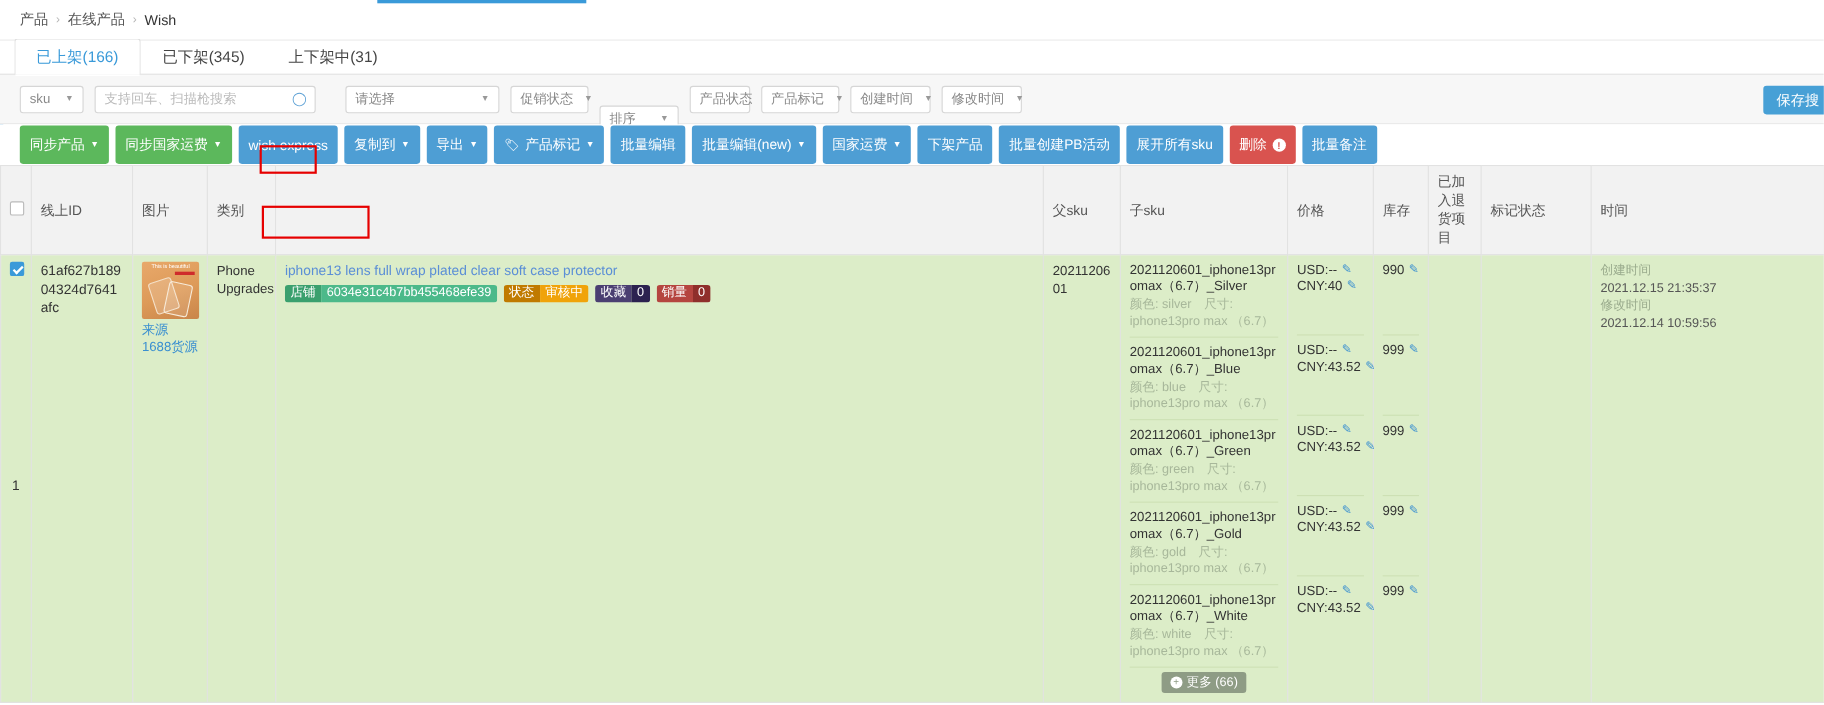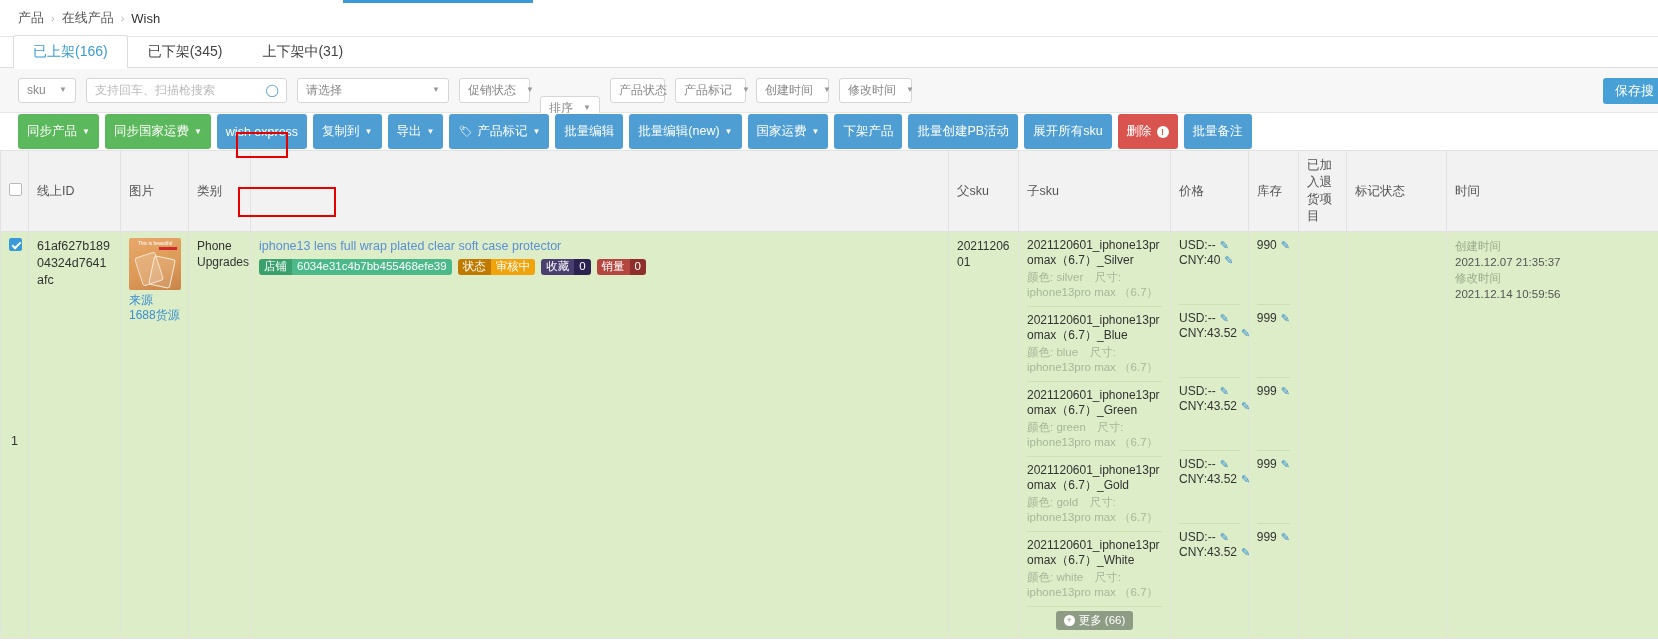--- a/index.html
+++ b/index.html
@@ -59,23 +59,23 @@
     height:25px; background:#fff; border:1px solid #d6d6d6; border-radius:3px;
     display:flex; align-items:center; padding:0 8px; font-size:12px; color:#888;
     white-space:nowrap; cursor:pointer;
   }
   .ctl .caret {
     margin-left:auto; padding-left:10px; color:#999; font-size:8px; line-height:1;
   }
   .ctl.sku { width:58px; }
   .ctl.search { width:201px; color:#bbb; position:relative; padding-right:24px; }
   .ctl.search .magnifier { position:absolute; right:7px; color:#5a9fd4; font-size:12px; }
-  .ctl.select { width:152px; }
+  .ctl.select { width:140px;margin-left:17px; }
   .ctl.promo { width:71px; }
-  .ctl.sort { width:60px;margin-top:36px; }
+  .ctl.sort { width:72px;margin-top:36px; }
   .ctl.pstat { width:55px; }
   .ctl.ptag  { width:71px; }
   .ctl.ctime { width:73px; }
   .ctl.mtime { width:73px; }
   .save-search {
     position:absolute; right:-8px; top:10px;
     height:26px; padding:0 12px; background:#47a0d6; color:#fff;
     border-radius:3px; font-size:13px; display:flex; align-items:center;
     white-space:nowrap; cursor:pointer;
   }
@@ -524,21 +524,21 @@
           </td>
           <td>
             <span></span>
           </td>
           <td>
             <span></span>
           </td>
           <td>
             <div class="timecell">
               <div class="time-lab">创建时间</div>
-              <div class="time-val">2021.12.07 21:35:37</div>
+              <div class="time-val">2021.12.15 21:35:37</div>
               <div class="time-lab">修改时间</div>
               <div class="time-val">2021.12.14 10:59:56</div>
             </div>
           </td>
         </tr>
       </tbody>
     </table>
   </div>
 
 

